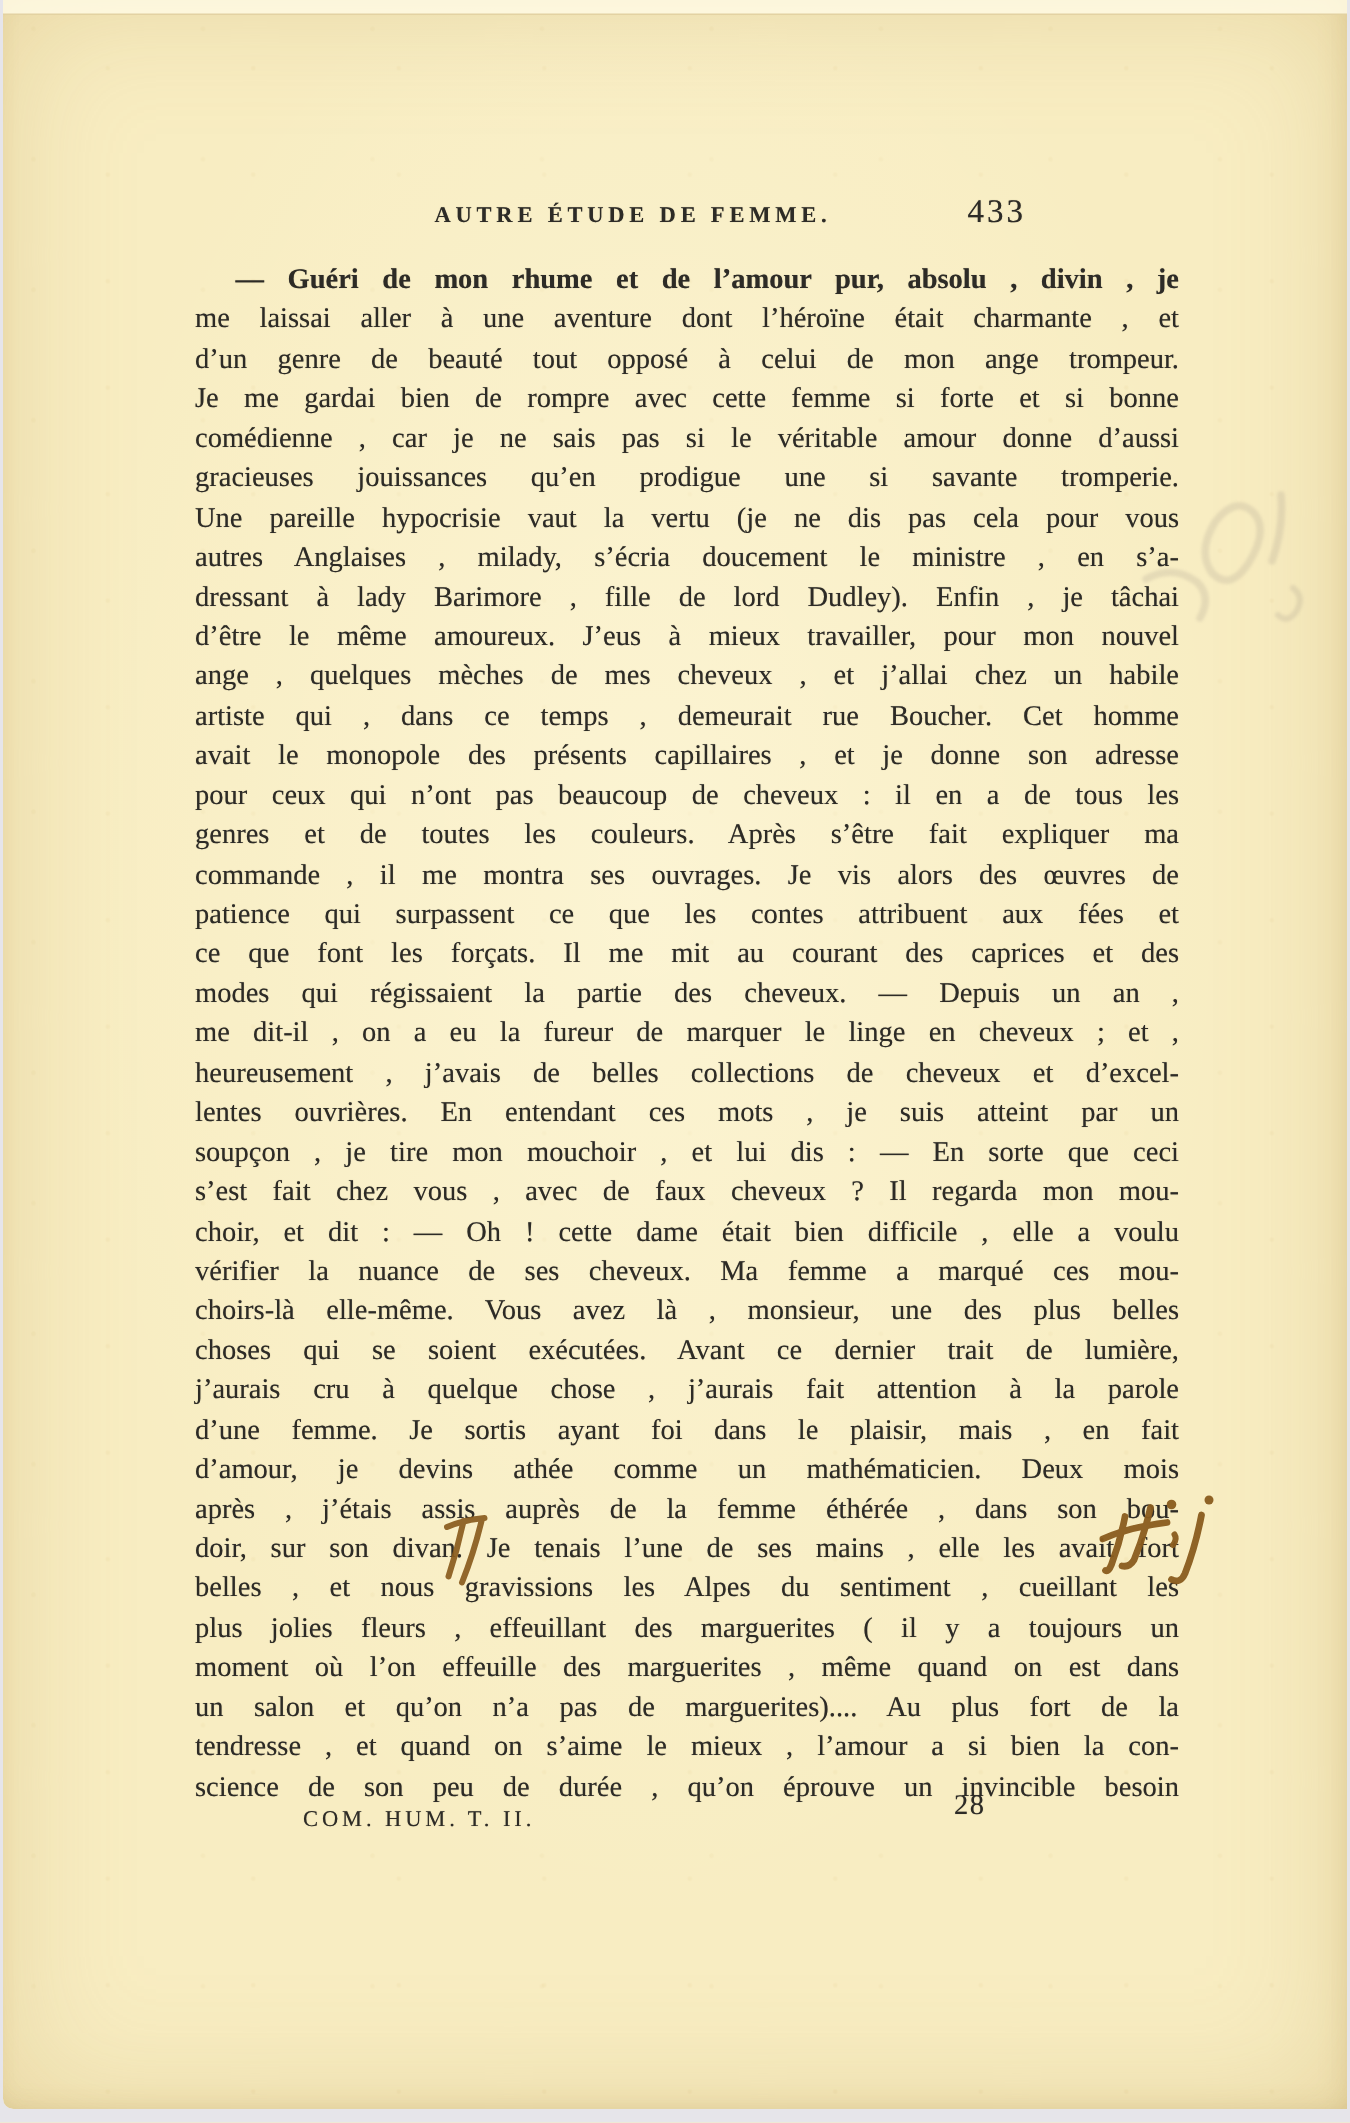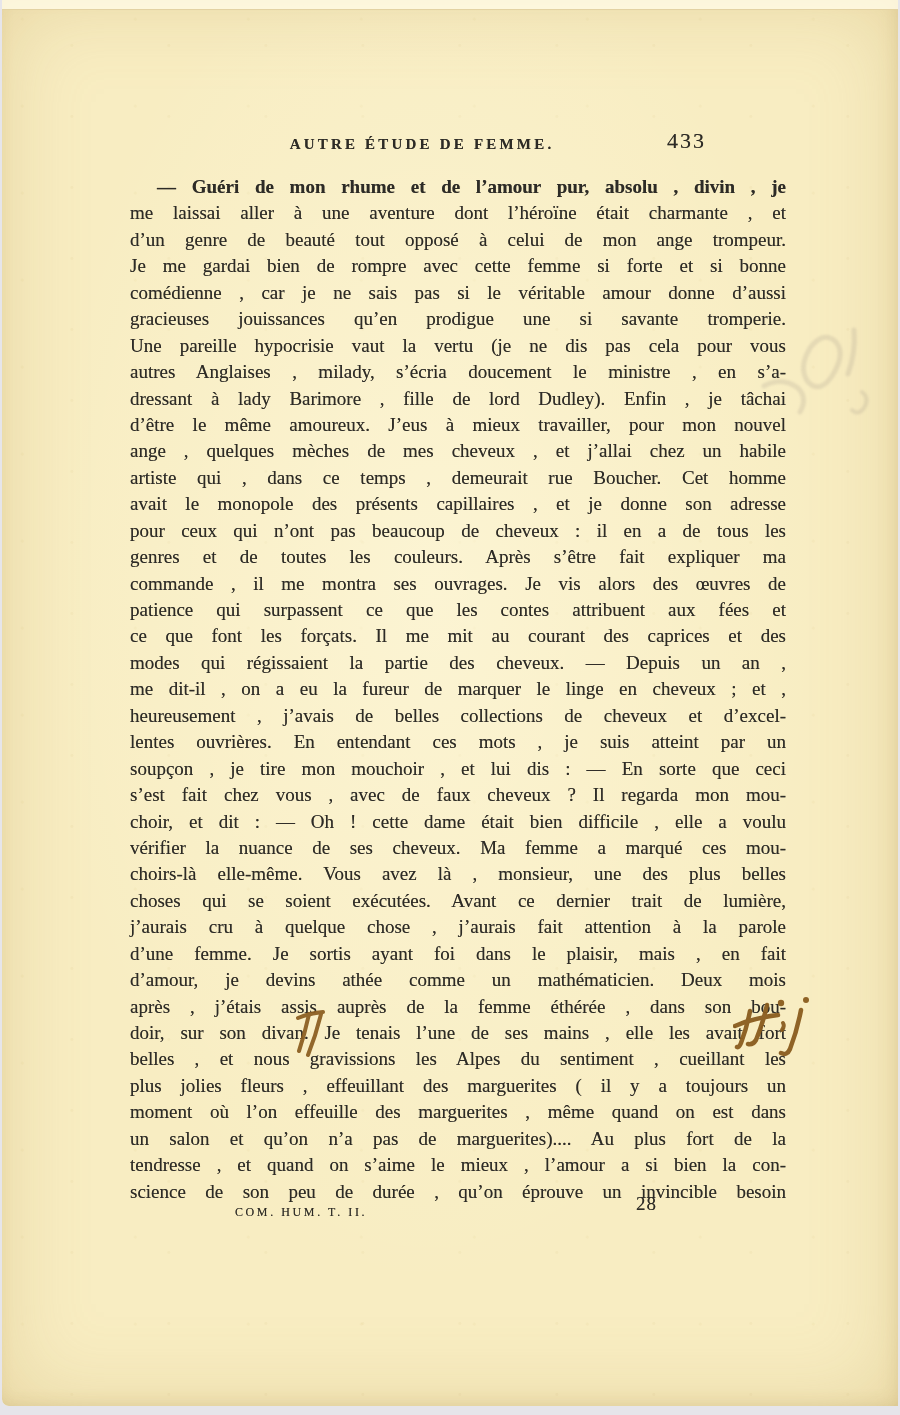--- a/index.html
+++ b/index.html
@@ -26,36 +26,36 @@
     position:absolute;left:0;top:0;width:100%;height:9px;
     background:rgba(255,250,228,.85);
     border-bottom:1px solid rgba(205,180,115,.55);
   }
   .ink{color:var(--ink,#2d2b26);text-shadow:0 0 .5px rgba(45,43,38,.55);}
   .running-header{
     position:absolute;left:128px;top:136px;width:584px;
     text-align:center;font-size:15px;font-weight:700;letter-spacing:3.2px;
   }
   .page-number{
-    position:absolute;left:665px;top:128px;width:60px;
+    position:absolute;left:643px;top:128px;width:60px;
     font-size:22px;letter-spacing:2px;
   }
   .body-text{
     position:absolute;left:128px;top:174px;width:656px;
     font-size:19px;
   }
   .line{
     height:26.45px;line-height:26.45px;
     text-align:justify;text-align-last:justify;
     white-space:normal;
   }
   .line.indent{padding-left:27px;font-weight:bold;}
   .footer-signature{
     position:absolute;left:200px;top:1205px;
-    font-size:12px;letter-spacing:2.6px;margin-left:33px;
+    font-size:15px;letter-spacing:2.6px;
   }
   .footer-sheet{
     position:absolute;left:634px;top:1193px;
     font-size:19px;letter-spacing:1px;
   }
   .inline-caret{
     position:absolute;left:292px;top:1007px;width:34px;height:54px;
     opacity:.92;
   }
   .margin-mark{

